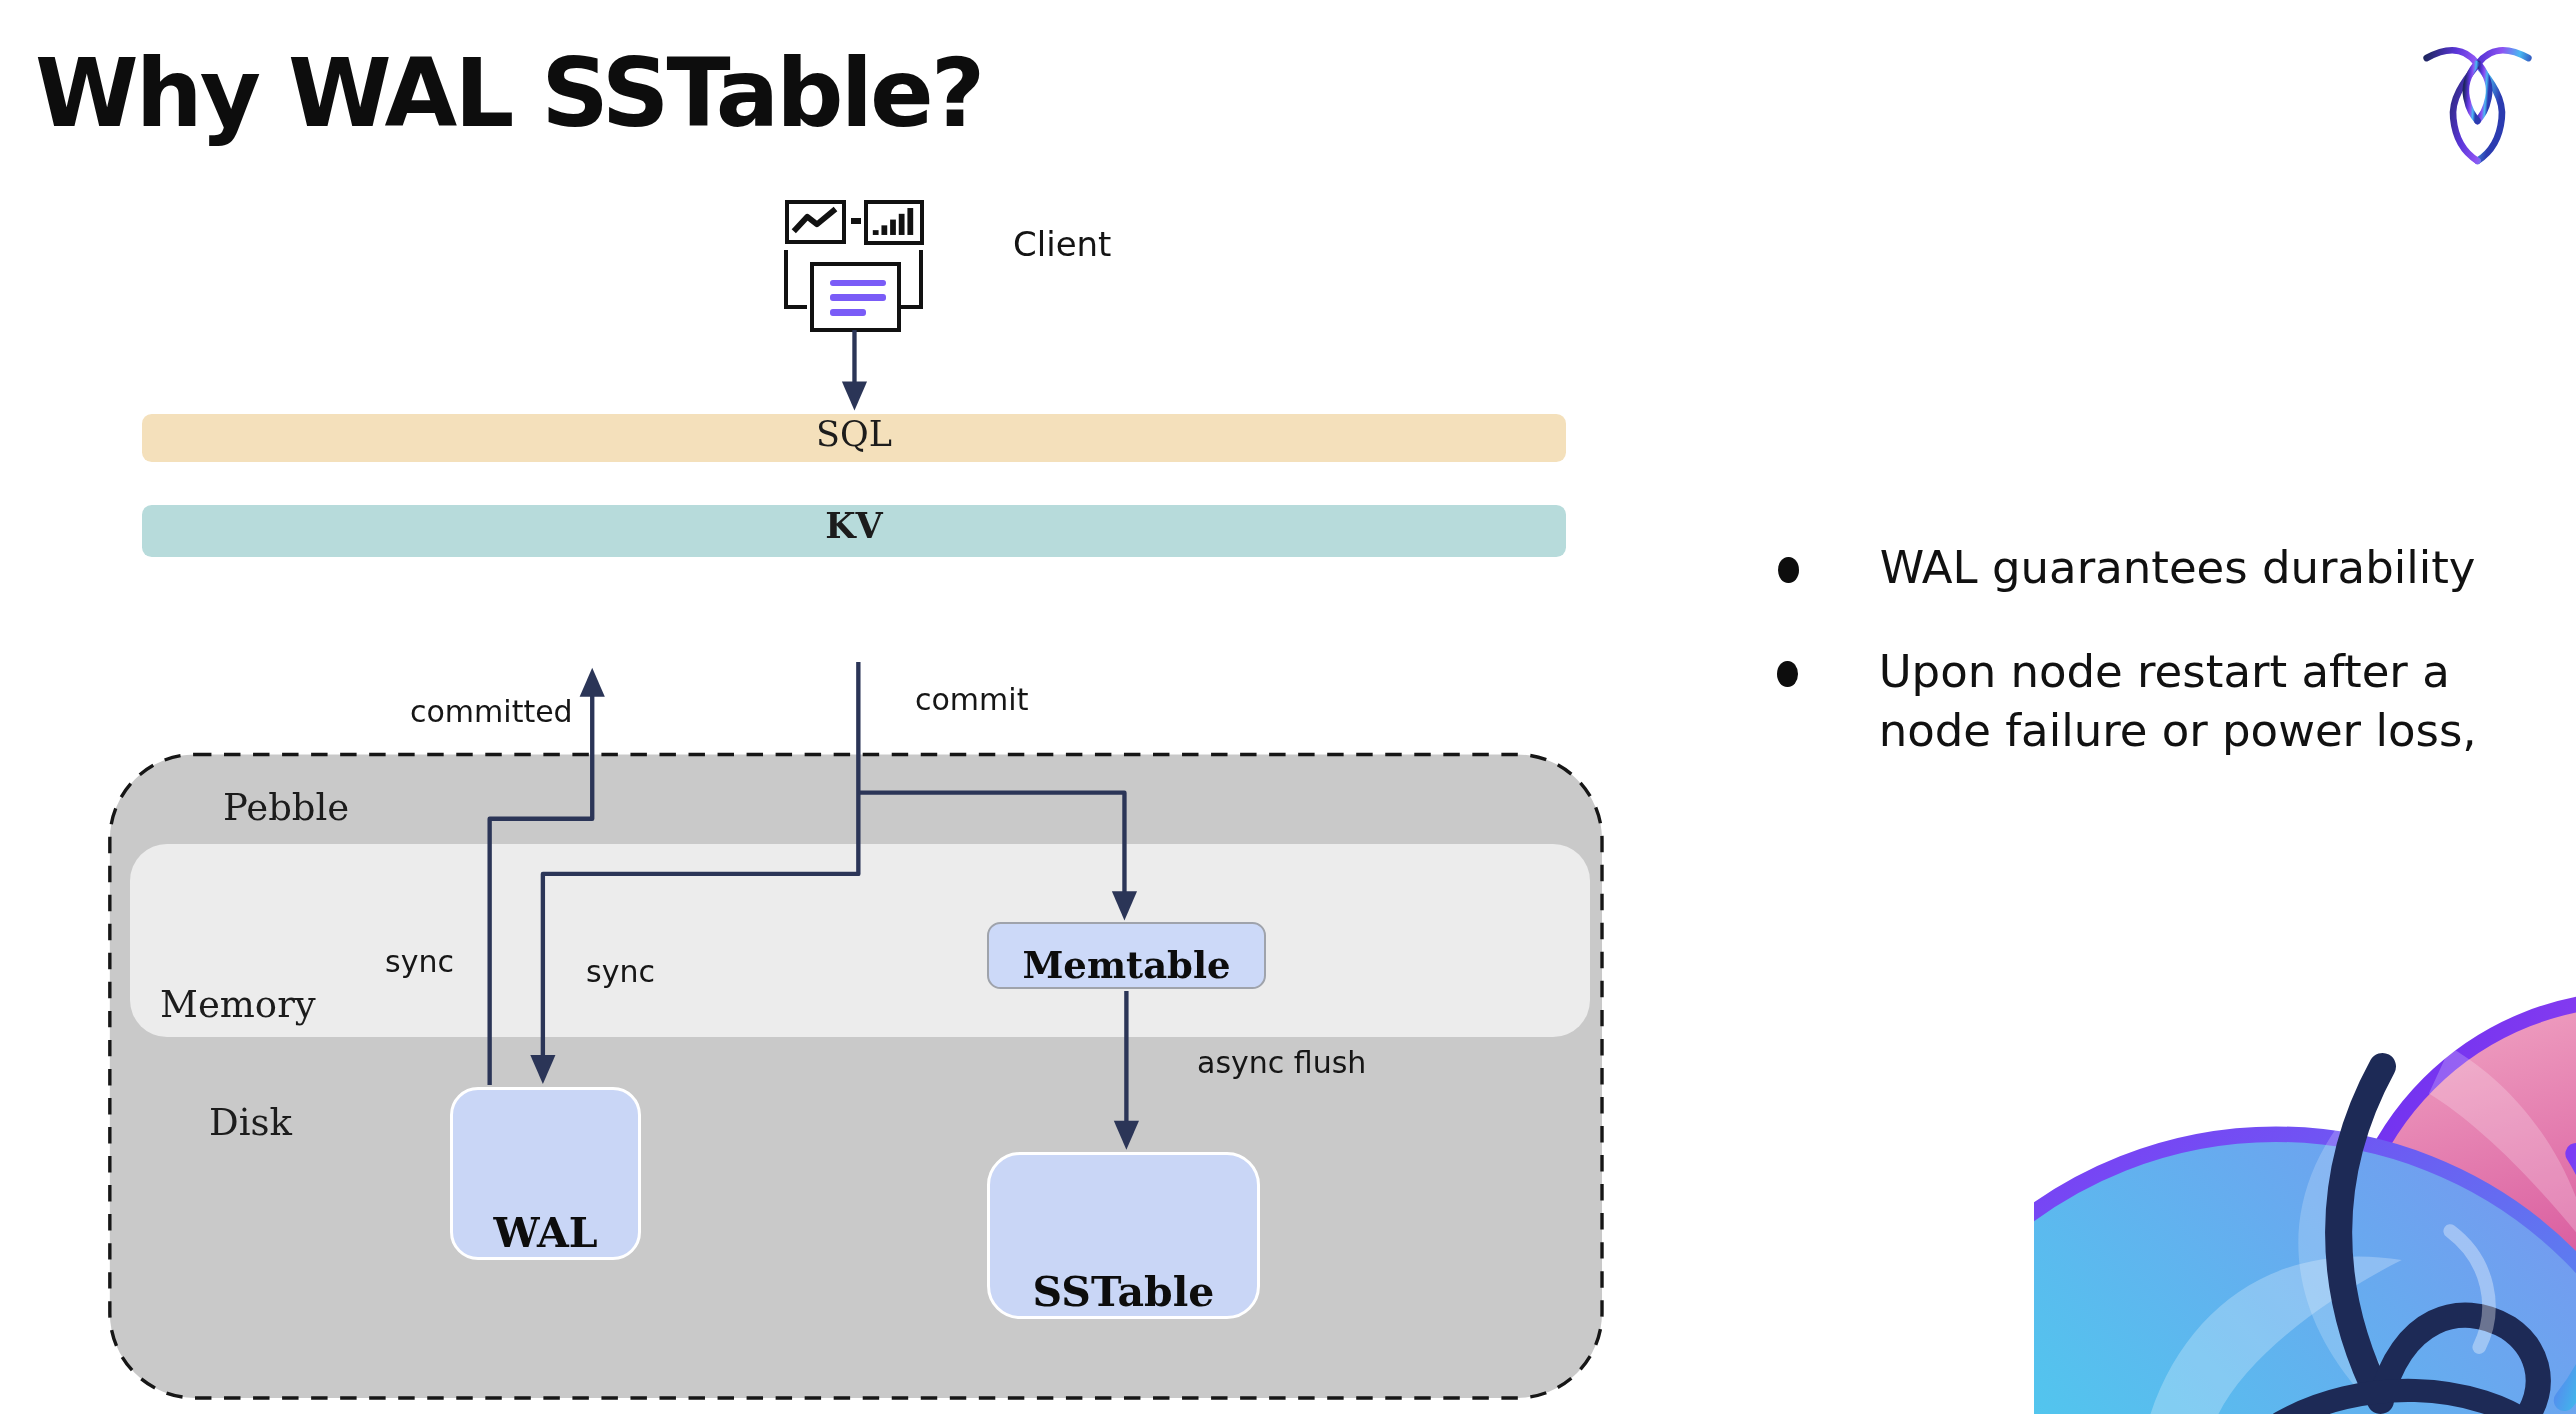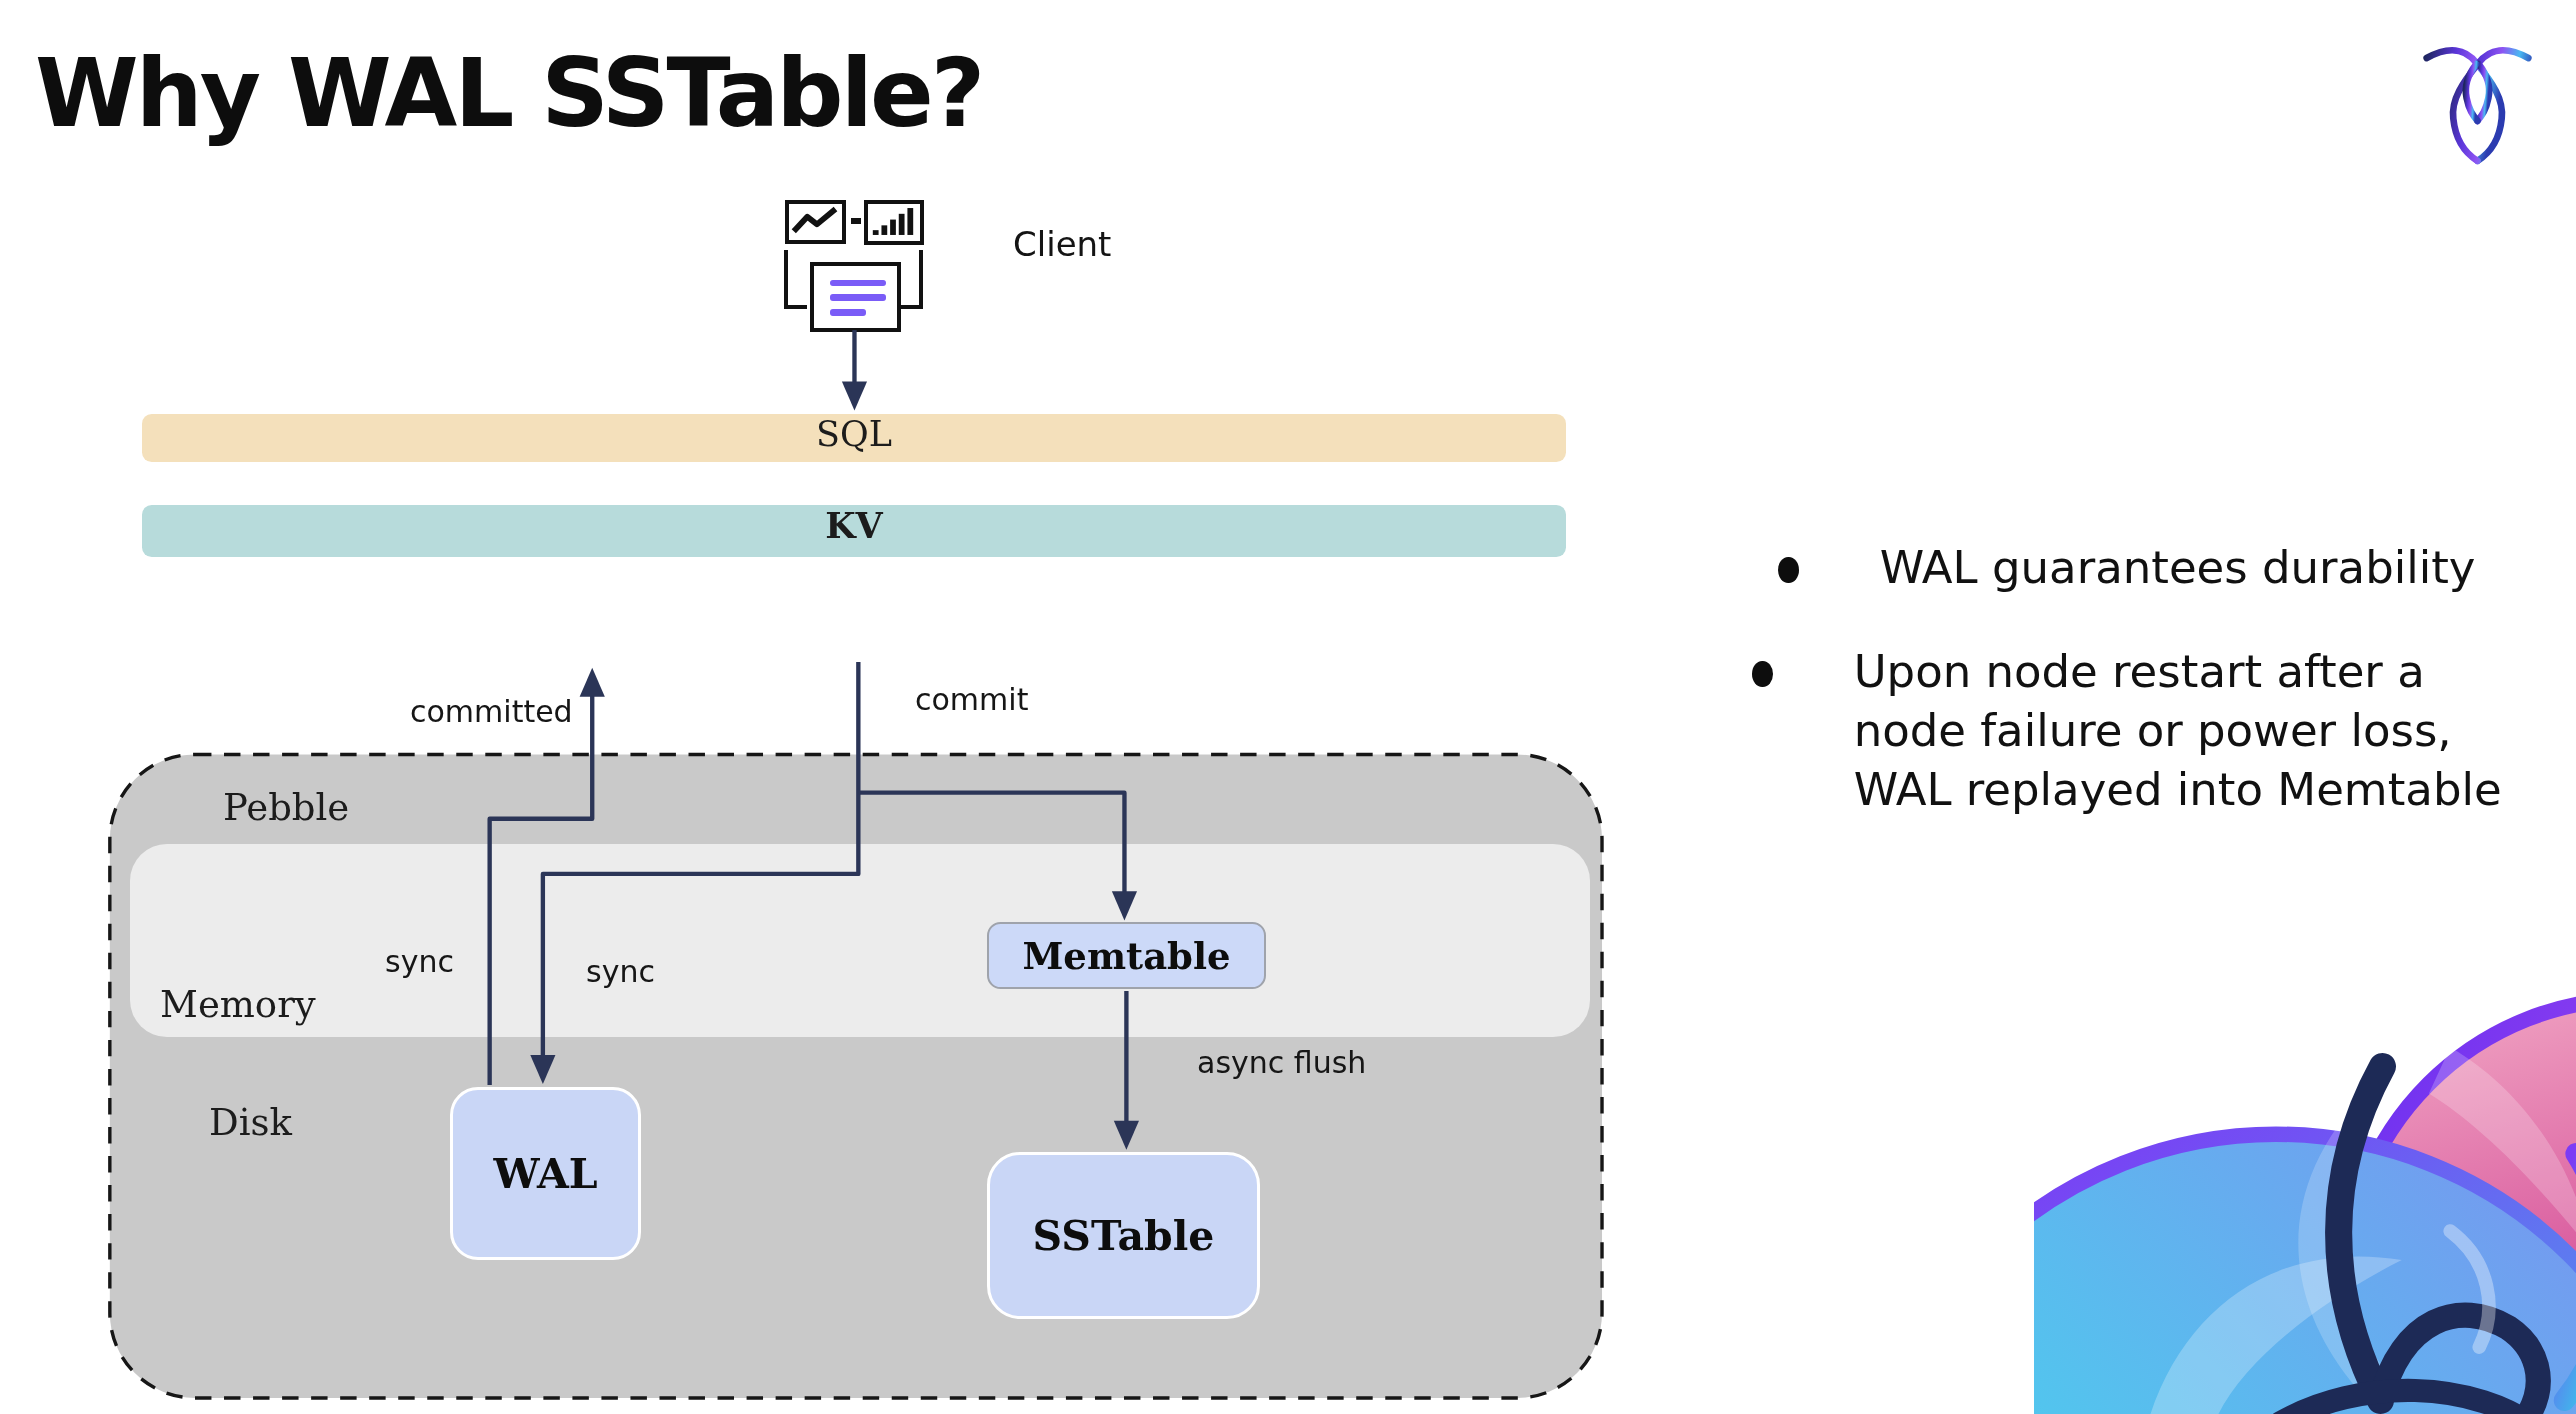--- a/index.html
+++ b/index.html
@@ -33,21 +33,21 @@
   }
   .zone-label{
     font-family:"DejaVu Serif", serif; font-size:37px; color:#1c1c1c; z-index:3;
   }
   .edge-label{
     font-size:30px; color:#161616; z-index:4; font-family:"DejaVu Sans", sans-serif;
   }
 
   
   .node{
-    display:flex; align-items:center; justify-content:center;
+    display:flex; align-items:flex-end; justify-content:center;
     font-family:"DejaVu Serif", serif; font-weight:700; color:#0d0d0d; z-index:4;
     box-sizing:border-box;
   }
   .node-wal{
     left:450px; top:1087px; width:191px; height:173px;
     background:#c9d6f6; border:3.9px solid #ffffff; border-radius:28px; font-size:41px;
   }
   .node-memtable{
     left:987px; top:922px; width:279px; height:67px;
     background:#ccd9f8; border:2.4px solid #9fa3ab; border-radius:13.5px; font-size:37px;
@@ -215,19 +215,18 @@
       <div class="bullet-dot"></div>
       <div class="bullet-text">
         <span class="line">WAL guarantees durability</span>
       </div>
     </div>
     <div class="bullet-item">
       <div class="bullet-dot"></div>
       <div class="bullet-text">
         <span class="line">Upon node restart after a</span>
         <span class="line">node failure or power loss,</span>
-        <span class="line">WAL replayed into Memtable</span>
       </div>
     </div>
   </div>
 
 </div>
 
 
 </body></html>

